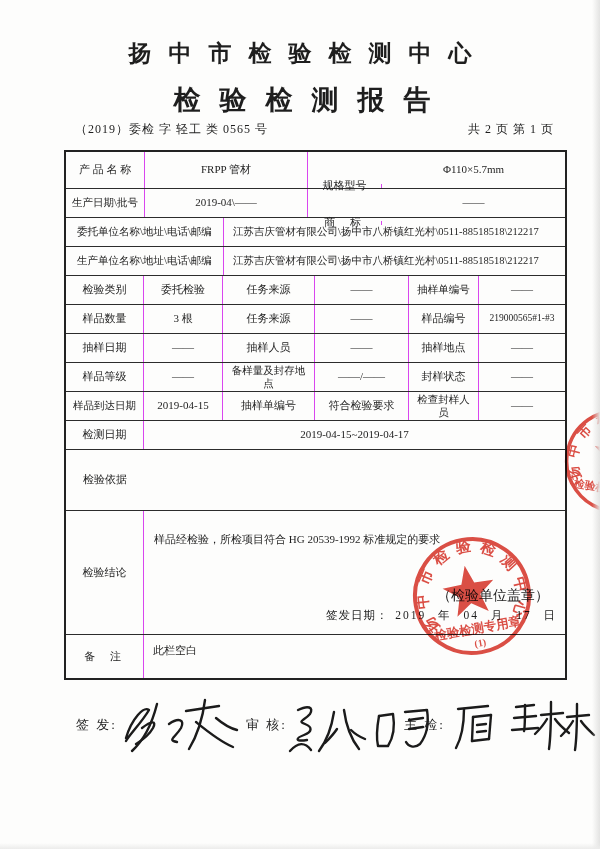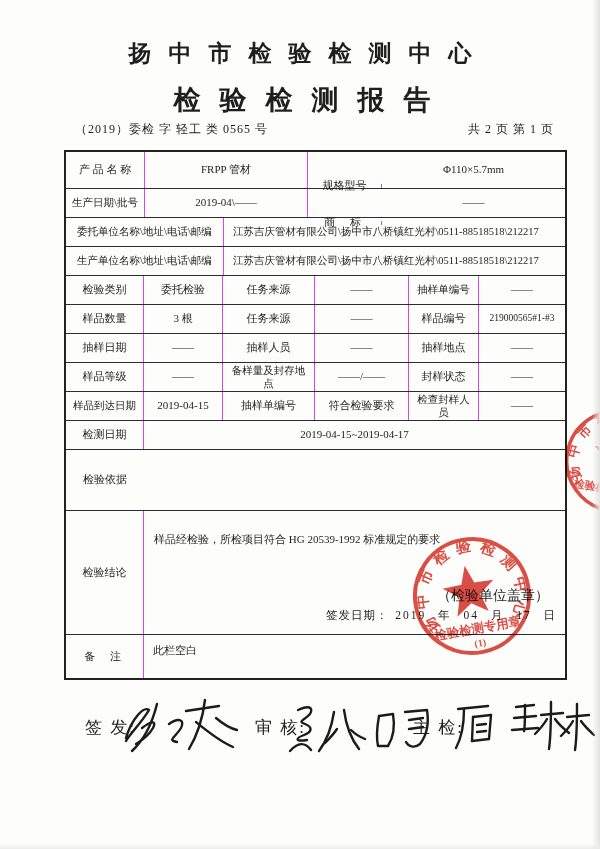--- a/index.html
+++ b/index.html
@@ -42,21 +42,21 @@
   .wd1{width:78px;}
   .rest{flex:1;min-width:0;}
 
   .conc{position:relative;}
   .conc-text{position:absolute;left:10px;top:22px;font-size:11px;}
   .seal-note{position:absolute;right:16px;top:76px;font-size:14px;}
   .issue-label{position:absolute;left:182px;top:97px;font-size:11.5px;letter-spacing:1px;}
   .issue-date{position:absolute;right:8px;top:97px;font-size:11.5px;letter-spacing:2px;word-spacing:7px;}
 
   .sig-row{position:absolute;left:0;top:700px;width:100%;height:80px;}
-  .sig-label{position:absolute;font-size:17px;letter-spacing:2px;margin-left:9px;}
+  .sig-label{position:absolute;font-size:13px;letter-spacing:2px;}
   .sig{position:absolute;}
   .sig svg path{fill:none;stroke:#1b1b1b;stroke-width:2.4;stroke-linecap:round;stroke-linejoin:round;}
 
   .stamp{position:absolute;pointer-events:none;opacity:0.88;mix-blend-mode:multiply;}
   .stamp-main{left:404px;top:528px;width:136px;height:136px;transform:rotate(-10deg);}
   .stamp-edge{left:557px;top:401px;width:120px;height:120px;transform:rotate(10deg);}
 </style>
 </head>
 <body>
 

